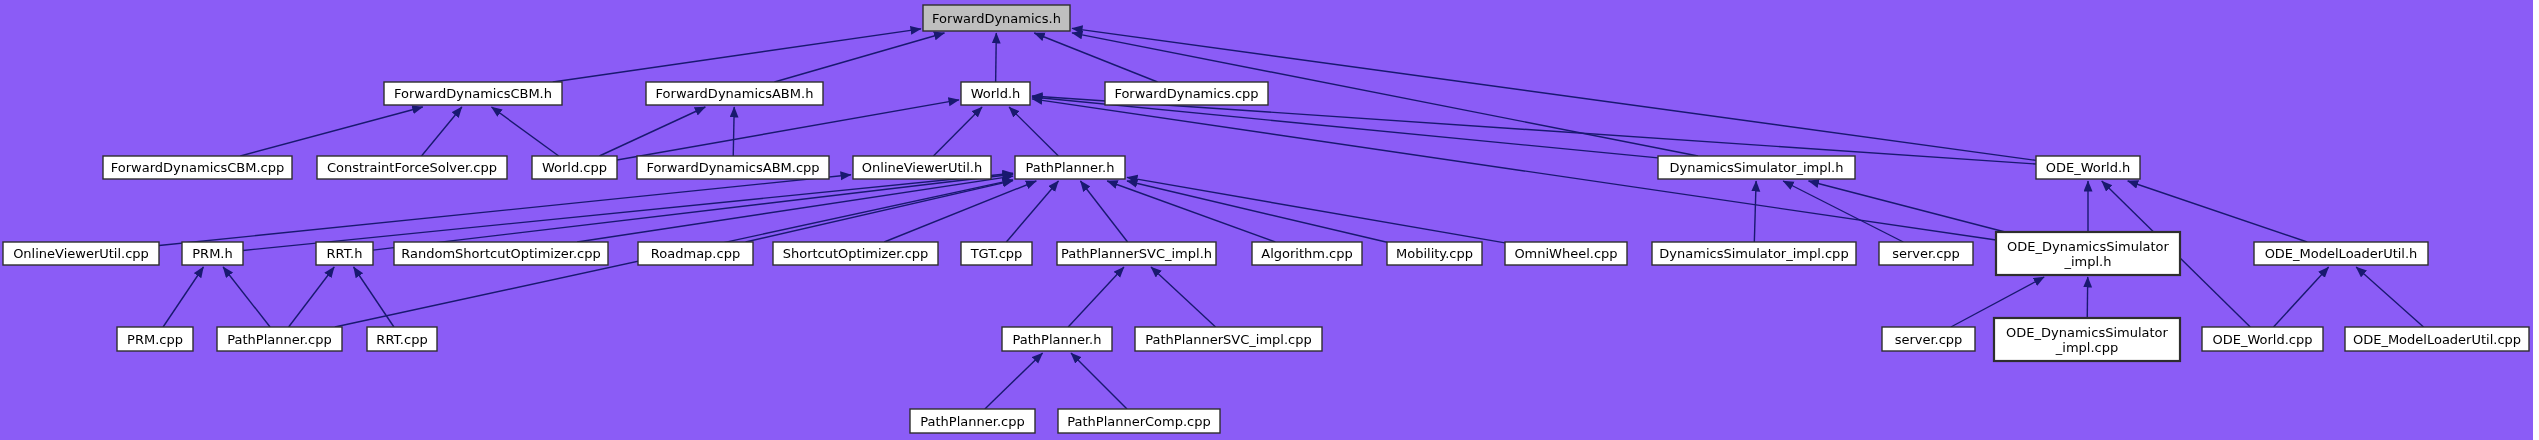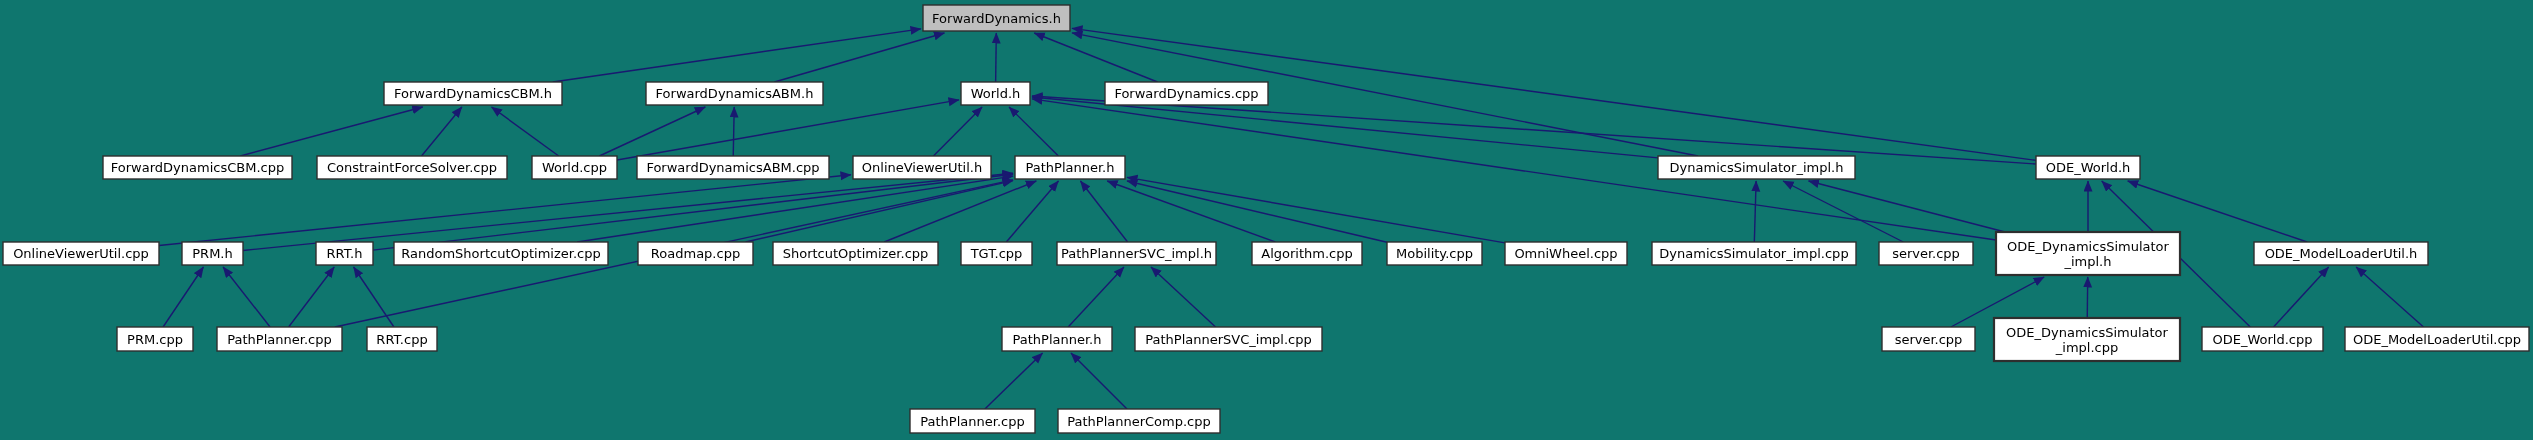--- a/index.html
+++ b/index.html
@@ -5,21 +5,21 @@
   html, body {
     margin: 0;
     padding: 0;
     background: #ffffff;
     font-family: "DejaVu Sans", "Liberation Sans", sans-serif;
   }
   .graph-wrap {
     position: relative;
     width: 2533px;
     height: 440px;
-    background: #0f766e;
+    background: #8b5cf6;
     overflow: hidden;
   }
   svg text {
     font-family: "DejaVu Sans", "Liberation Sans", sans-serif;
     font-size: 13px;
     fill: #000000;
   }
   .node rect { cursor: pointer; }
   .node text { pointer-events: none; }
 </style>

